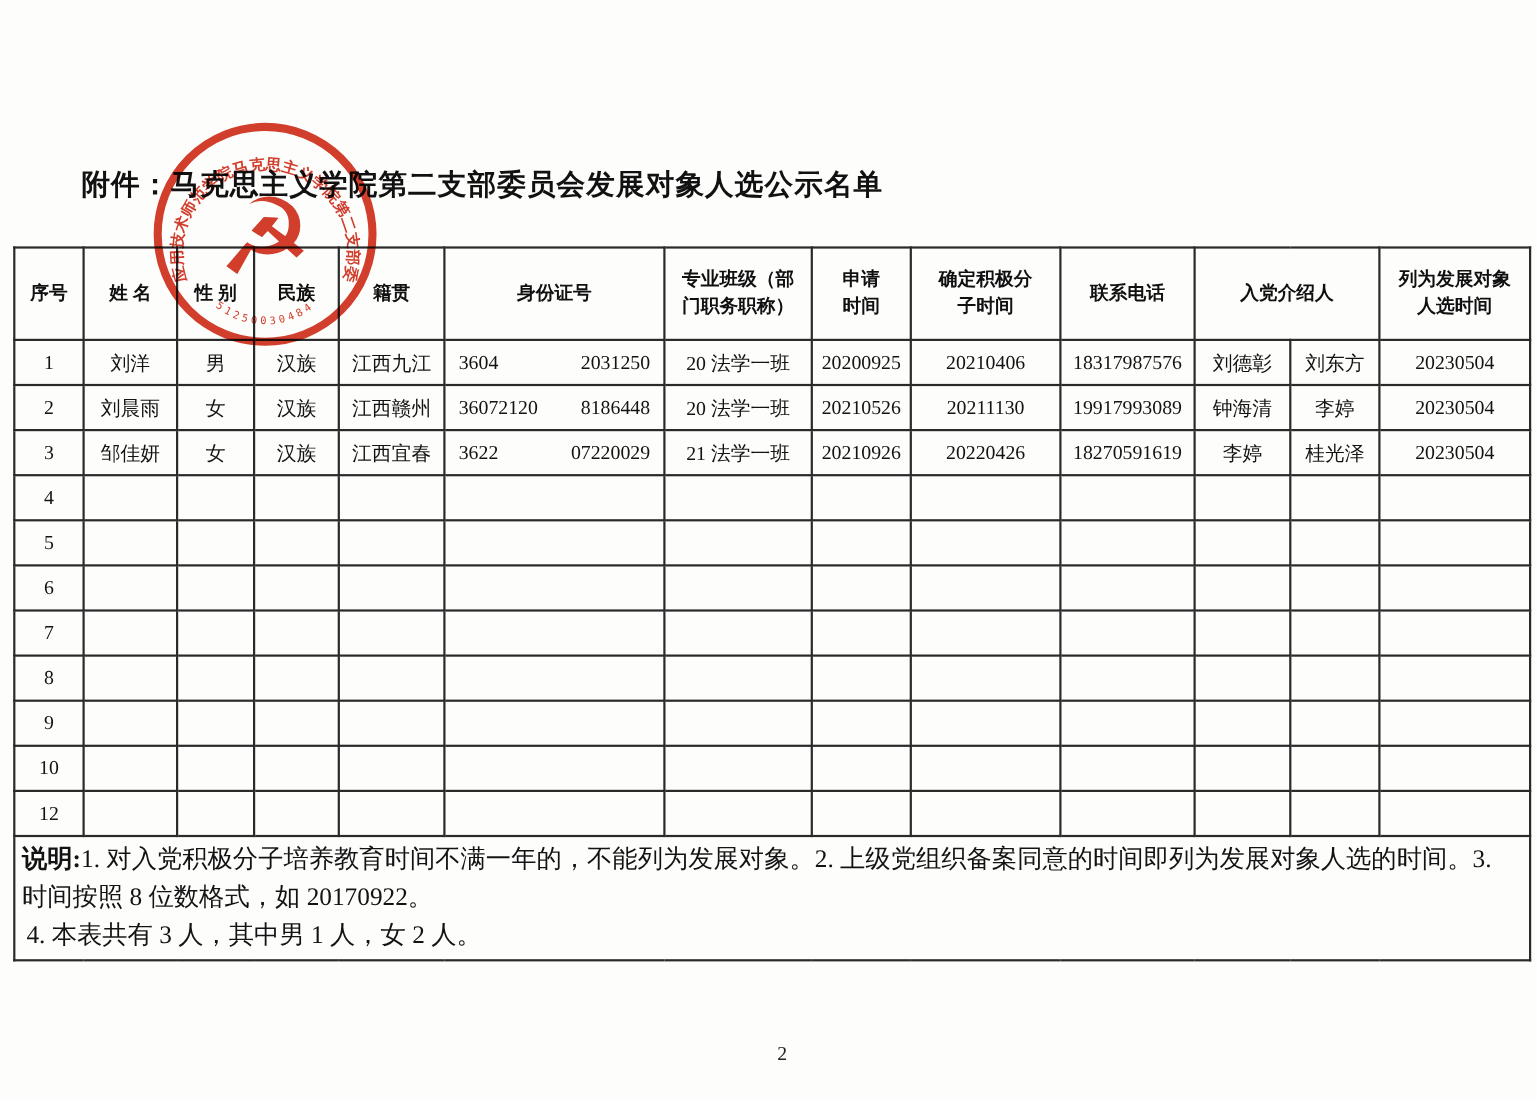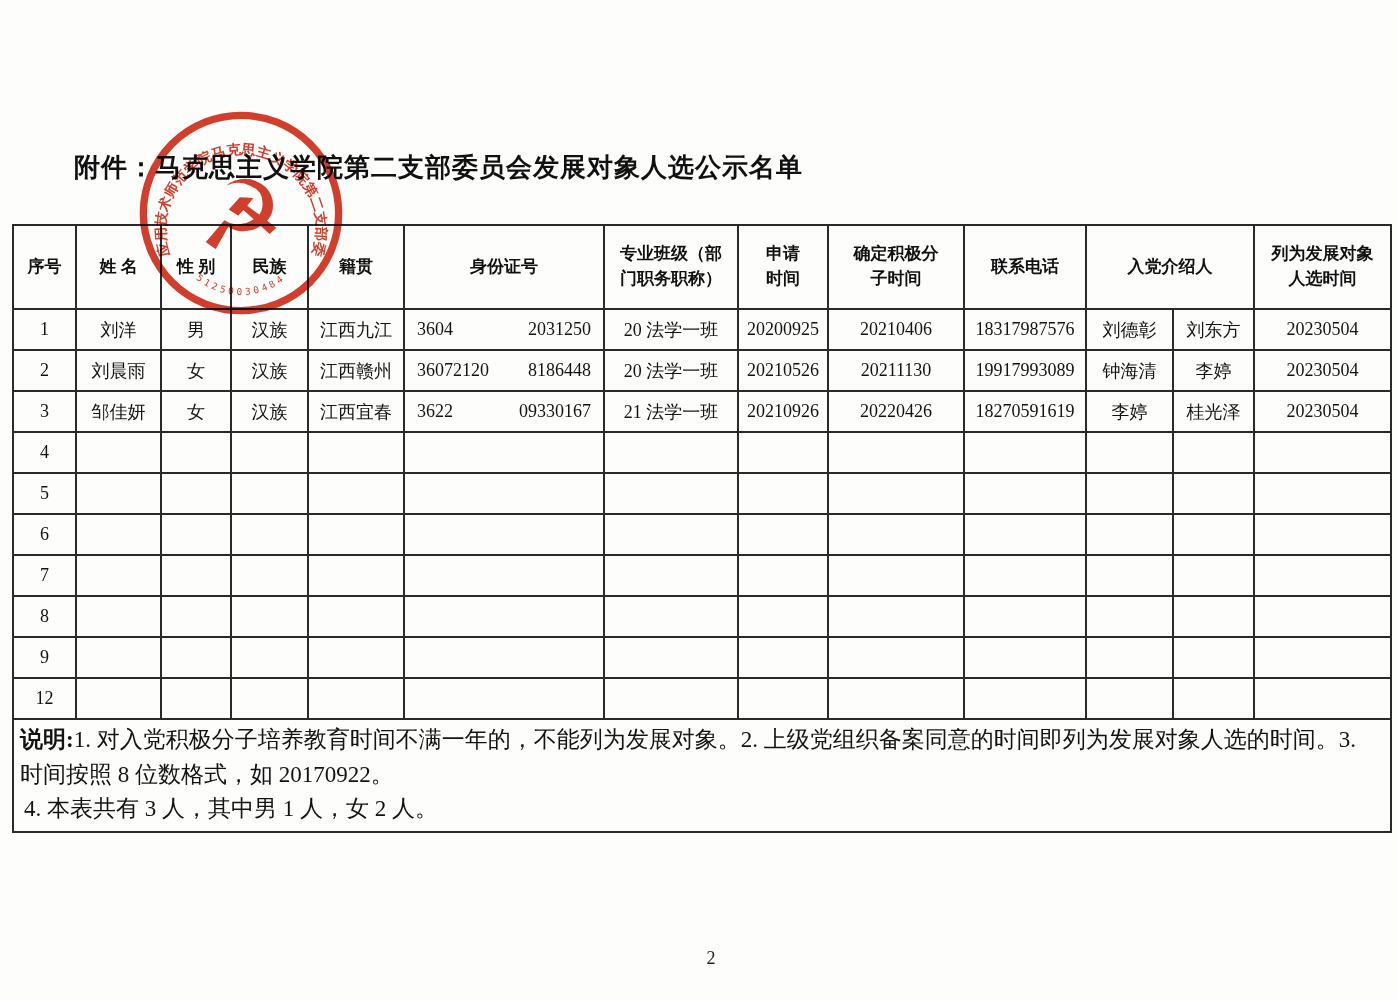--- a/index.html
+++ b/index.html
@@ -152,21 +152,21 @@
         </tr>
         <tr>
           <td>3</td>
           <td>邹佳妍</td>
           <td>女</td>
           <td>汉族</td>
           <td>江西宜春</td>
           <td class="id-cell">
             <span class="idwrap">
               <span>3622</span>
-              <span>09330167</span>
+              <span>07220029</span>
             </span>
           </td>
           <td>21 法学一班</td>
           <td>20210926</td>
           <td>20220426</td>
           <td>18270591619</td>
           <td>李婷</td>
           <td>桂光泽</td>
           <td>20230504</td>
         </tr>
@@ -240,20 +240,35 @@
           <td></td>
           <td></td>
           <td></td>
           <td></td>
           <td></td>
           <td></td>
           <td></td>
         </tr>
         <tr>
           <td>9</td>
+          <td></td>
+          <td></td>
+          <td></td>
+          <td></td>
+          <td></td>
+          <td></td>
+          <td></td>
+          <td></td>
+          <td></td>
+          <td></td>
+          <td></td>
+          <td></td>
+        </tr>
+        <tr>
+          <td>10</td>
           <td></td>
           <td></td>
           <td></td>
           <td></td>
           <td></td>
           <td></td>
           <td></td>
           <td></td>
           <td></td>
           <td></td>

